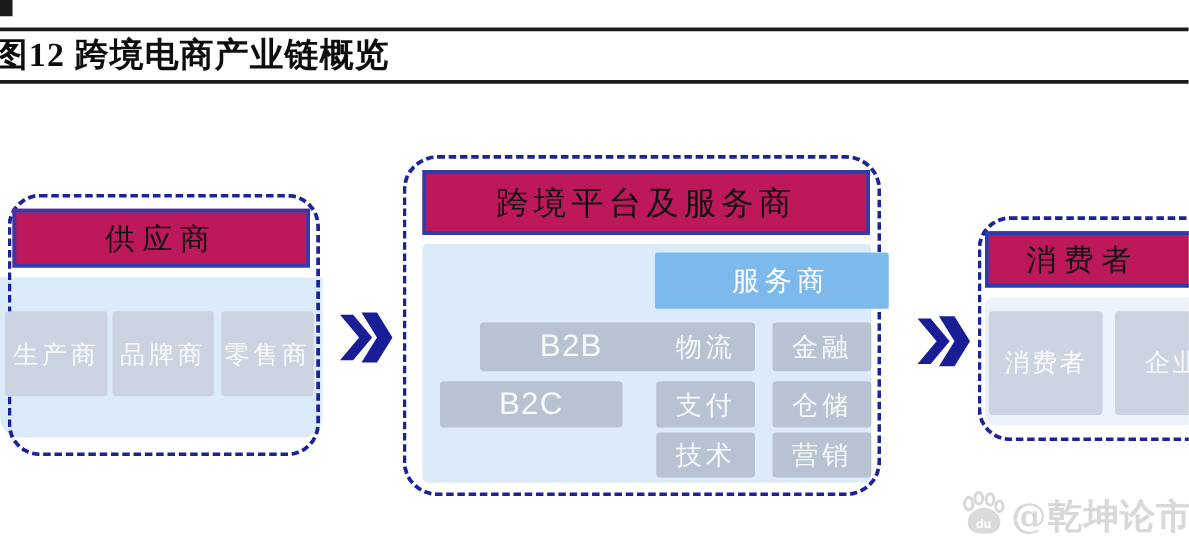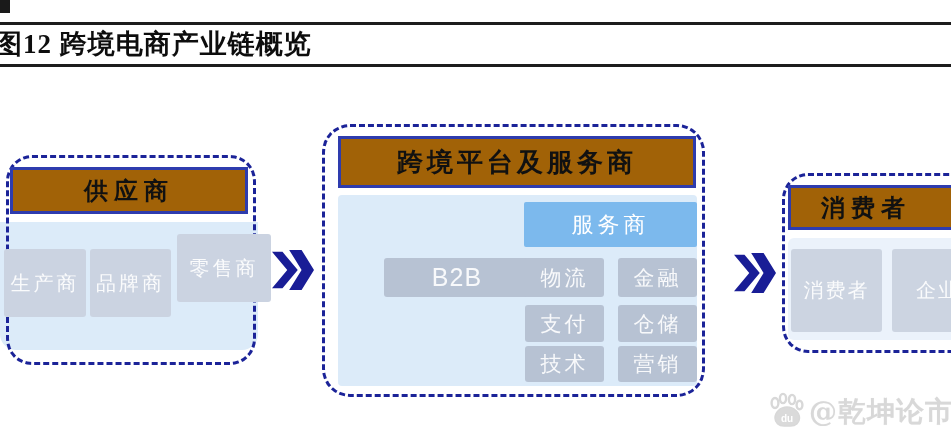--- a/index.html
+++ b/index.html
@@ -18,23 +18,23 @@
   .fig-title{
     left:-5px;top:26px;font-family:"Liberation Serif","DejaVu Serif",serif;
     font-weight:bold;font-size:27px;color:#0d0d0d;letter-spacing:1px;white-space:nowrap;
   }
 
   
   .dashed-frame{border:3px dashed #1b2398;border-radius:26px;background:transparent;}
 
   
   .title-box{
-    background:#a16207;border:3px solid #2e3cae;
+    background:#be185d;border:3px solid #2e3cae;
     font-family:"DejaVu Serif","Liberation Serif",serif;
-    color:#111111;letter-spacing:6px;font-weight:bold;
+    color:#111111;letter-spacing:6px;
   }
 
   .panel{background:#dcebf9;}
   .item{
     font-family:"DejaVu Serif","Liberation Serif",serif;
     color:rgba(255,255,255,0.9);letter-spacing:3px;border-radius:3px;
   }
   .item-supplier{background:#cbd3e1;font-size:20px;}
   .item-mid{background:#b7c2d3;font-size:21px;}
   .item-latin{font-family:"Liberation Sans","DejaVu Sans",sans-serif;font-size:25px;letter-spacing:1px;}
@@ -65,40 +65,41 @@
 <div class="abs rule rule-bottom"></div>
 
 <div class="abs" style="left:0;top:150px;width:262px;height:220px;">
   <div class="abs panel" style="left:0;top:72px;width:258px;height:128px;border-radius:0 0 16px 16px;"></div>
   <div class="abs dashed-frame" style="left:6px;top:5px;width:244px;height:204px;"></div>
   <div class="abs flexc title-box" style="left:10px;top:17px;width:232px;height:41px;font-size:24px;">
     <span>供应商</span>
   </div>
   <div class="abs flexc item item-supplier" style="left:4px;top:99px;width:82px;height:68px;">生产商</div>
   <div class="abs flexc item item-supplier" style="left:90px;top:99px;width:81px;height:68px;">品牌商</div>
-  <div class="abs flexc item item-supplier" style="left:177px;top:84px;width:94px;height:68px;">零售商</div>
+  <div class="abs flexc item item-supplier" style="left:177px;top:99px;width:74px;height:68px;">零售商</div>
 </div>
 
 <div class="abs arrow" style="left:272px;top:248px;">
   <svg width="42" height="44" viewBox="0 0 44 42">
     <polygon points="0,2 11,2 27,21 11,40 0,40 16,21" fill="#191d96"></polygon>
     <polygon points="18,0 31,0 44,21 31,42 18,42 31,21" fill="#191d96"></polygon>
   </svg>
 </div>
 
 <div class="abs" style="left:322px;top:124px;width:384px;height:274px;">
   <div class="abs dashed-frame" style="left:0;top:0;width:377px;height:267px;border-radius:28px;"></div>
   <div class="abs panel" style="left:16px;top:71px;width:359px;height:191px;border-radius:4px;"></div>
   <div class="abs flexc title-box" style="left:16px;top:12px;width:352px;height:46px;font-size:26px;letter-spacing:4px;">
     <span>跨境平台及服务商</span>
   </div>
 
-  <div class="abs flexc col-header" style="left:202px;top:78px;width:173px;height:45px;letter-spacing:4px;">服务商</div>
+  <div class="abs flexc col-header" style="left:202px;top:78px;width:173px;height:45px;letter-spacing:4px;padding-left:14px;">服务商</div>
 
   <div class="abs flexc item item-mid item-latin" style="left:30px;top:134px;width:146px;height:39px;margin-left:32px;">B2B</div>
+  <div class="abs flexc item item-mid item-latin" style="left:30px;top:181px;width:146px;height:37px;">B2C</div>
 
   <div class="abs flexc item item-mid" style="left:203px;top:134px;width:79px;height:39px;">物流</div>
   <div class="abs flexc item item-mid" style="left:296px;top:134px;width:79px;height:39px;">金融</div>
   <div class="abs flexc item item-mid" style="left:203px;top:181px;width:79px;height:37px;">支付</div>
   <div class="abs flexc item item-mid" style="left:296px;top:181px;width:79px;height:37px;">仓储</div>
   <div class="abs flexc item item-mid" style="left:203px;top:222px;width:79px;height:36px;">技术</div>
   <div class="abs flexc item item-mid" style="left:296px;top:222px;width:79px;height:36px;">营销</div>
 </div>
 
 <div class="abs arrow" style="left:734px;top:251px;">

